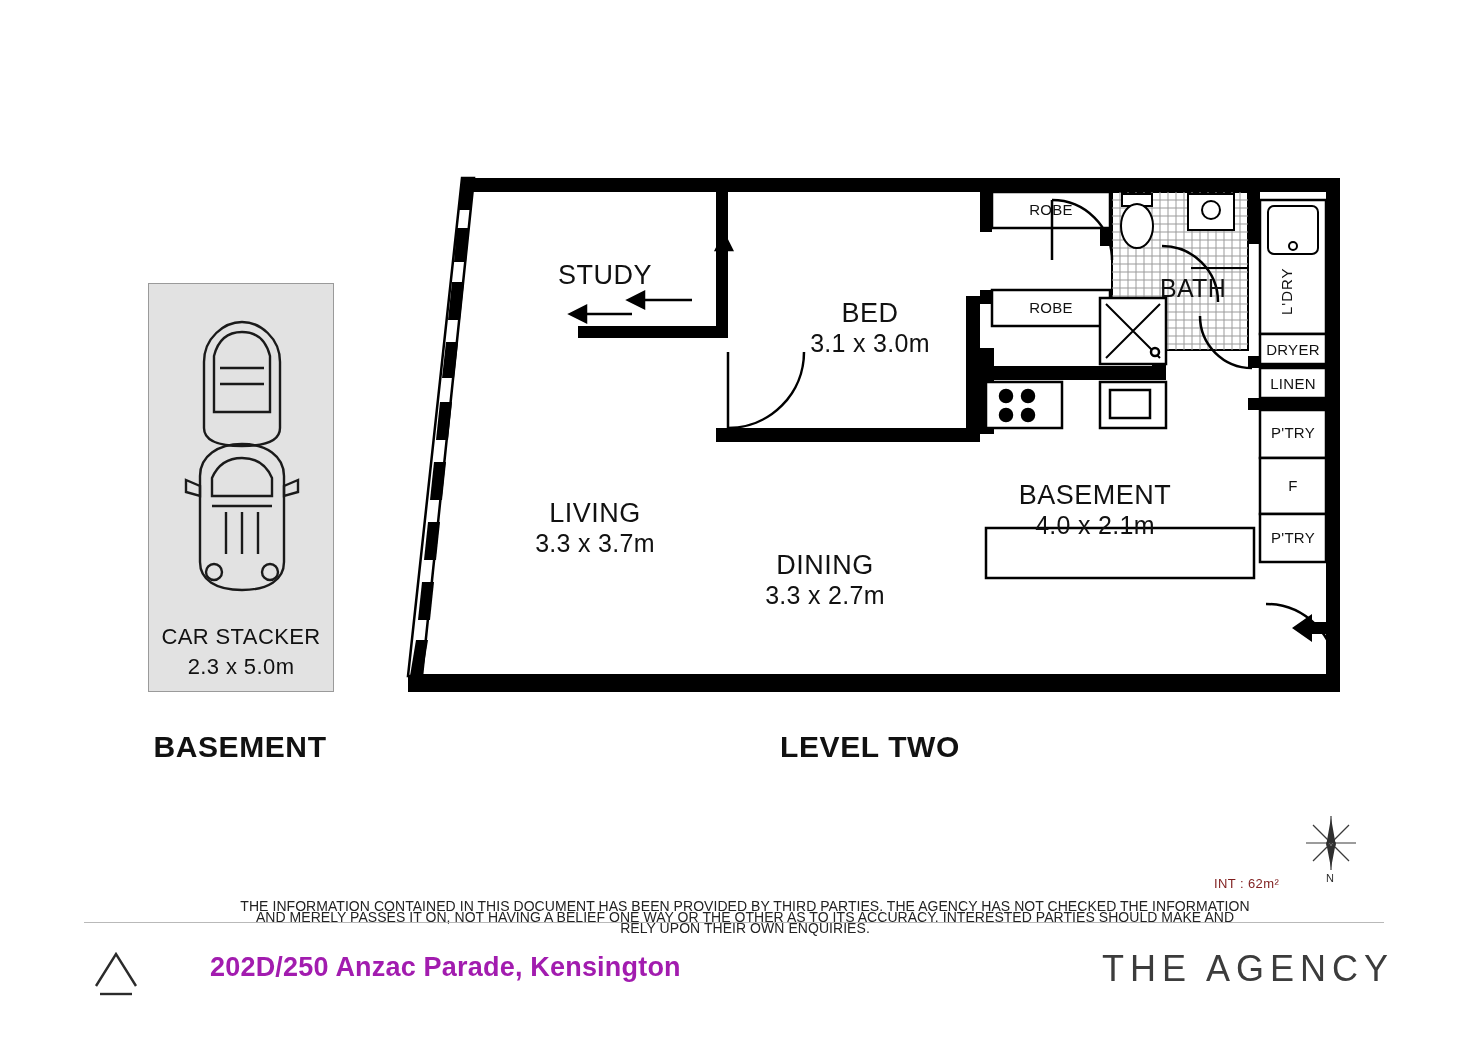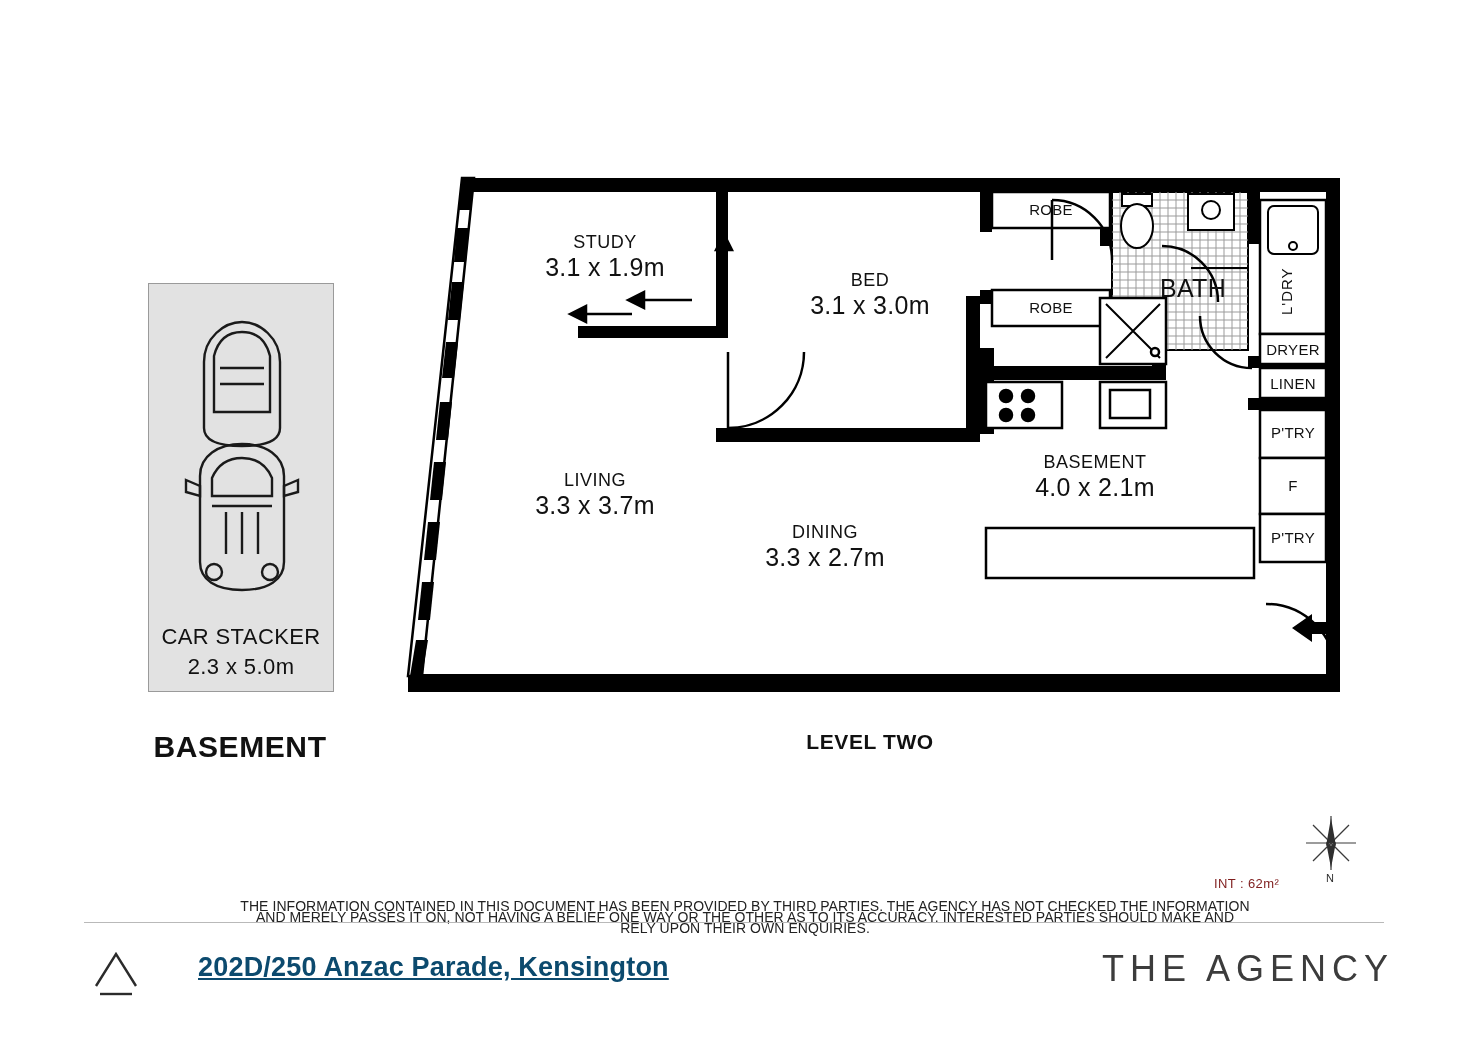--- a/index.html
+++ b/index.html
@@ -59,40 +59,40 @@
     font-weight: bold;
     letter-spacing: 0.6px;
   }
   
   .level-title {
     position: absolute;
     left: 700px;
     top: 730px;
     width: 340px;
     text-align: center;
-    font-size: 21px;
+    font-size: 30px;
     font-weight: bold;
     letter-spacing: 0.6px;
   }
   
   .plan {
     position: absolute;
     left: 400px;
     top: 170px;
     width: 960px;
     height: 530px;
   }
   .plan svg { display:block; }
   .room-label {
     position: absolute;
     text-align: center;
     line-height: 1.16;
     white-space: nowrap;
   }
-  .room-label .nm { font-size: 18px; letter-spacing: 0.5px; }
+  .room-label .nm { font-size: 27px; letter-spacing: 0.5px; margin-top: 28px; }
   .room-label .dm { font-size: 25px; letter-spacing: 0.3px; }
   .tiny-label {
     position: absolute;
     text-align: center;
     font-size: 15px;
     letter-spacing: 0.3px;
     white-space: nowrap;
   }
   .tiny-label.vert {
     writing-mode: vertical-rl;
@@ -143,27 +143,26 @@
   }
   .logo-mark {
     position: absolute;
     left: 86px;
     top: 948px;
     width: 64px;
     height: 52px;
   }
   .address {
     position: absolute;
-    left: 198px;
+    left: 210px;
     top: 952px;
     font-size: 27px;
     font-weight: bold;
     letter-spacing: 0.2px;
-    color: #0c4a6e;
-    text-decoration: underline;
+    color: #a21caf;
   }
   .brand {
     position: absolute;
     right: 78px;
     top: 948px;
     font-size: 36px;
     letter-spacing: 6px;
     color: #3c3c3c;
     font-family: "Liberation Sans", sans-serif;
     margin-left: 29px;
@@ -373,21 +372,20 @@
           <line x1="180" y1="144" x2="232" y2="144"></line>
           <polygon points="170,144 186,136 186,152" fill="#000"></polygon>
           <line x1="234" y1="130" x2="292" y2="130"></line>
           <polygon points="228,130 244,122 244,138" fill="#000"></polygon>
         </g>
       </g>
     </svg>
 
     <div class="room-label" style="left:90px; top:62px; width:230px;">
       <div class="nm">STUDY</div>
-      <div class="dm">3.1 x 1.9m</div>
     </div>
 
     <div class="room-label" style="left:355px; top:100px; width:230px;">
       <div class="nm">BED</div>
       <div class="dm">3.1 x 3.0m</div>
     </div>
 
     <div class="room-label" style="left:80px; top:300px; width:230px;">
       <div class="nm">LIVING</div>
       <div class="dm">3.3 x 3.7m</div>

